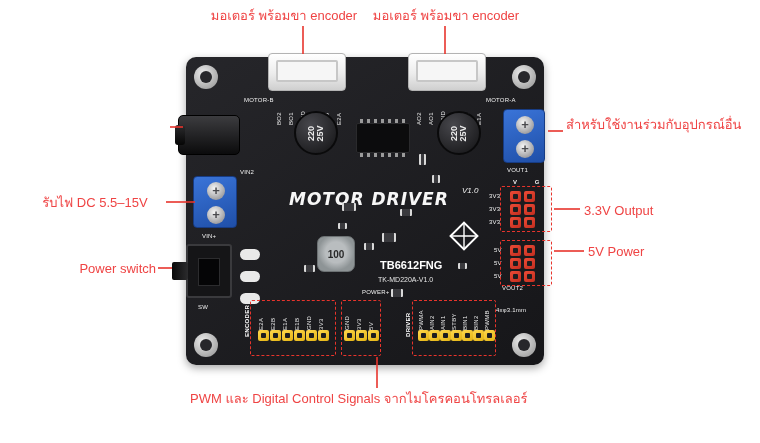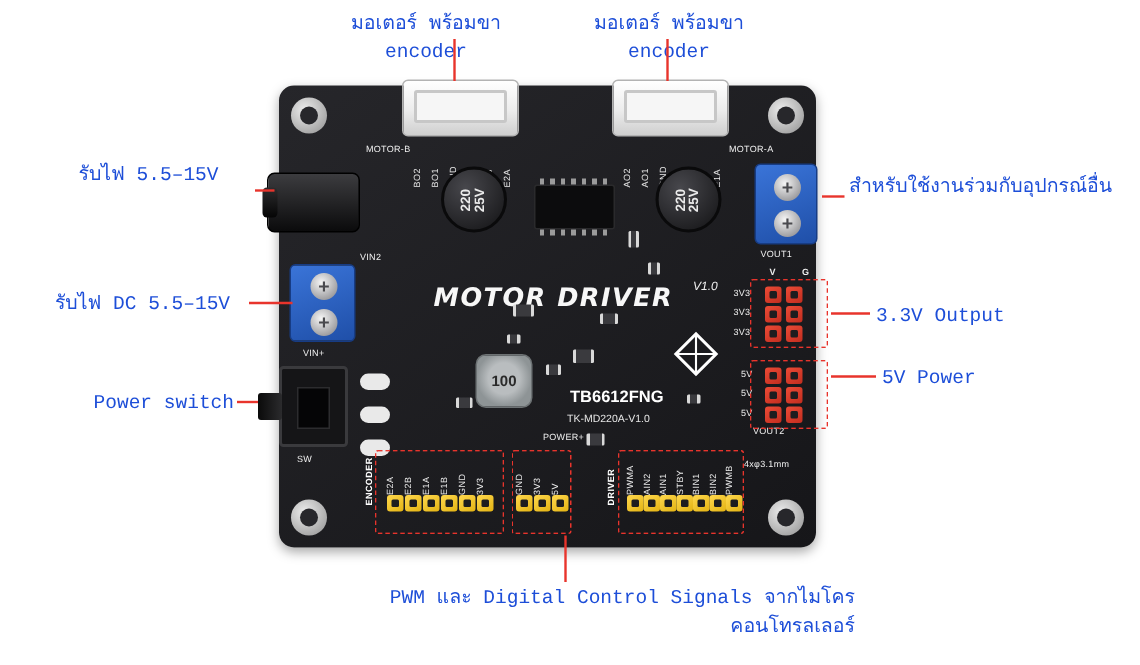--- a/index.html
+++ b/index.html
@@ -1,18 +1,18 @@
 <!DOCTYPE html>
 <html><head>
 <meta charset="utf-8">
 <style>
   * { margin:0; padding:0; box-sizing:border-box; }
   html,body { width:760px; height:443px; }
   body { position:relative; background:#ffffff; font-family:"Liberation Sans",sans-serif; overflow:hidden; }
-  .cl { position:absolute; color:#1d4ed8; font-size:13px; line-height:1.45;font-family:Liberation Mono, monospace; }
+  .cl { position:absolute; color:#ef4444; font-size:13px; line-height:1.45; }
   .cl .th { display:block; }
   
   .board { position:absolute; left:186px; top:57px; width:358px; height:308px;
            background:linear-gradient(145deg,#26262a,#161619); border-radius:10px;
            box-shadow:0 3px 8px rgba(0,0,0,.35); }
   .hole { position:absolute; width:24px; height:24px; border-radius:50%;
           background:radial-gradient(circle at 38% 35%, #ececec, #8f8f8f); }
   .hole::after { content:""; position:absolute; left:6px; top:6px; width:12px; height:12px;
           border-radius:50%; background:#27272b; }
   .conn { position:absolute; width:78px; height:38px; border-radius:4px;
@@ -67,35 +67,34 @@
   .dash { position:absolute; border:1.5px dashed #e8342c; border-radius:2px; }
   svg.lines { position:absolute; left:0; top:0; pointer-events:none; }
 </style>
 </head>
 <body>
 
 <div class="cl" style="left:203px;top:7px;width:162px;text-align:center">มอเตอร์ พร้อมขา encoder</div>
 <div class="cl" style="left:366px;top:7px;width:160px;text-align:center">มอเตอร์ พร้อมขา encoder</div>
 
 <div class="cl" style="left:30px;top:108px;width:138px;text-align:center">
-  <span class="th">รับไฟ 5.5–15V</span>
 </div>
 
 <div class="cl" style="left:28px;top:194px;width:134px;text-align:center">รับไฟ DC 5.5–15V</div>
 
 <div class="cl" style="left:52px;top:260px;width:104px;text-align:right">Power switch</div>
 
 <div class="cl" style="left:566px;top:116px;width:192px">
   <span class="th">สำหรับใช้งานร่วมกับอุปกรณ์อื่น</span>
 </div>
 
 <div class="cl" style="left:584px;top:202px">3.3V Output</div>
 <div class="cl" style="left:588px;top:243px">5V Power</div>
 
-<div class="cl" style="left:190px;top:390px;width:380px;text-align:right">PWM และ Digital Control Signals จากไมโครคอนโทรลเลอร์</div>
+<div class="cl" style="left:190px;top:390px;width:380px;text-align:left">PWM และ Digital Control Signals จากไมโครคอนโทรลเลอร์</div>
 
 <div class="board">
 
   <div class="hole" style="left:8px;top:8px"></div>
   <div class="hole" style="left:326px;top:8px"></div>
   <div class="hole" style="left:8px;top:276px"></div>
   <div class="hole" style="left:326px;top:276px"></div>
 
   <div class="conn" style="left:82px;top:-4px"></div>
   <div class="conn" style="left:222px;top:-4px"></div>

